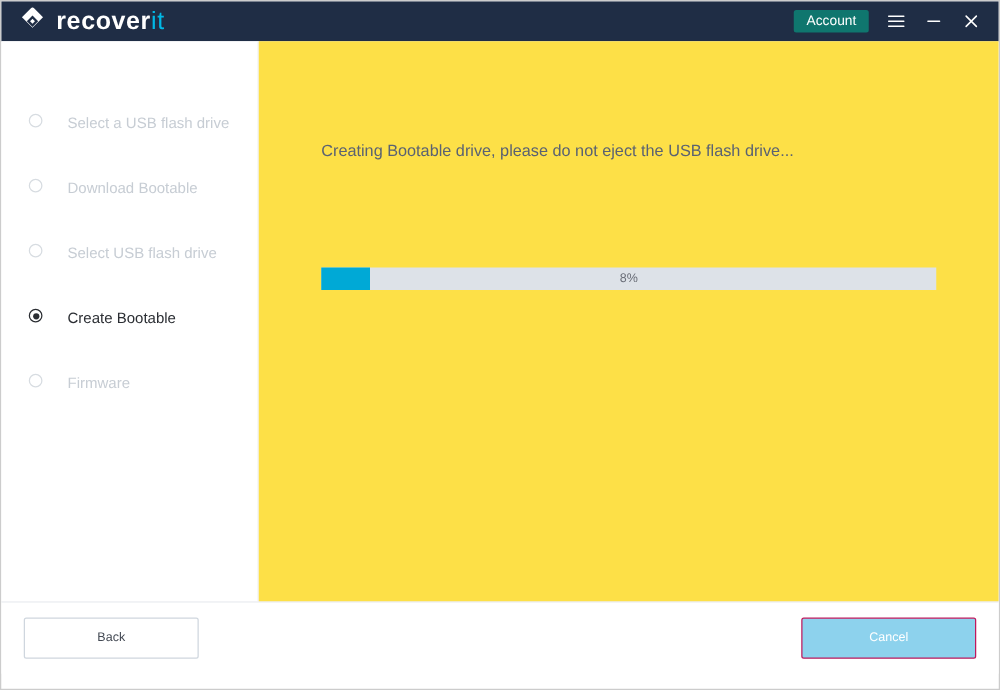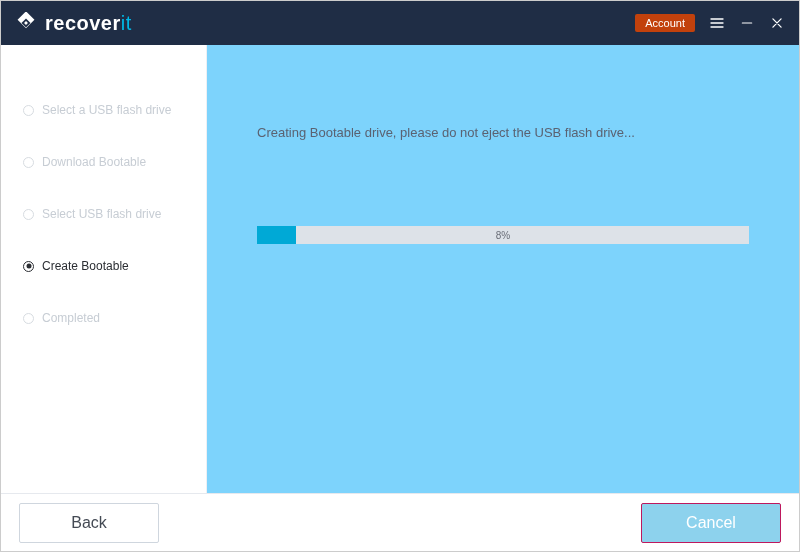--- a/index.html
+++ b/index.html
@@ -11,21 +11,21 @@
     body {
       font-family: -apple-system, BlinkMacSystemFont, "Segoe UI", Arial, sans-serif;
       width: 800px;
       height: 552px;
       overflow: hidden;
       background: #fff;
       border: 1px solid #ccc;
     }
 
     .titlebar {
-      height: 44px;
+      height: 32px;
       background: #1f2d45;
       display: flex;
       align-items: center;
       padding: 0 14px;
       justify-content: space-between;
     }
 
     .titlebar-left {
       display: flex;
       align-items: center;
@@ -52,21 +52,21 @@
       font-weight: 500;
     }
 
     .titlebar-right {
       display: flex;
       align-items: center;
       gap: 14px;
     }
 
     .account-btn {
-      background: #c2410c;
+      background: #0f766e;
       color: #fff;
       font-size: 11px;
       padding: 3px 10px;
       border-radius: 2px;
       border: none;
       cursor: pointer;
     }
 
     .titlebar-icon {
       color: #fff;
@@ -87,22 +87,21 @@
       width: 206px;
       background: #ffffff;
       border-right: 1px solid #eef0f4;
       padding-top: 48px;
     }
 
     .step-item {
       padding: 10px 18px 10px 22px;
       font-size: 12px;
       display: flex;
-      align-items: center;
-      gap: 8px;
+      gap: 20px;
       margin-bottom: 18px;
       color: #c7cdd4;
     }
 
     .step-item.active {
       color: #2b2e33;
       font-weight: 400;
     }
 
     .step-radio {
@@ -125,21 +124,21 @@
       height: 5px;
       background: #2b2e33;
       border-radius: 50%;
       top: 50%;
       left: 50%;
       transform: translate(-50%, -50%);
     }
 
     .main {
       flex: 1;
-      background: #7dd3fc;
+      background: #fde047;
       padding: 80px 50px 0 50px;
       position: relative;
     }
 
     .status-text {
       color: #5a6272;
       font-size: 13px;
       text-align: left;
       margin-bottom: 86px;
     }
@@ -173,21 +172,21 @@
       display: flex;
       align-items: center;
       justify-content: space-between;
       padding: 0 18px;
     }
 
     .btn {
       border: 1px solid #cfd6de;
       background: #fff;
       color: #444a54;
-      font-size: 16px;
+      font-size: 10px;
       padding: 10px 0;
       width: 140px;
       cursor: pointer;
       border-radius: 2px;
     }
 
     .btn.primary {
       background: #8dd2ed;
       border: 1px solid #be185d;
       color: #ffffff;
@@ -242,21 +241,21 @@
     <div class="step-item">
       <span class="step-radio"></span>
       <span>Select USB flash drive</span>
     </div>
     <div class="step-item active">
       <span class="step-radio"></span>
       <span>Create Bootable</span>
     </div>
     <div class="step-item">
       <span class="step-radio"></span>
-      <span>Completed</span>
+      <span>Firmware</span>
     </div>
   </div>
 
   <div class="main">
     <div class="status-text">Creating Bootable drive, please do not eject the USB flash drive...</div>
     <div class="progress-track">
       <div class="progress-fill" style="width:8%"></div>
       <div class="progress-label">8%</div>
     </div>
   </div>

